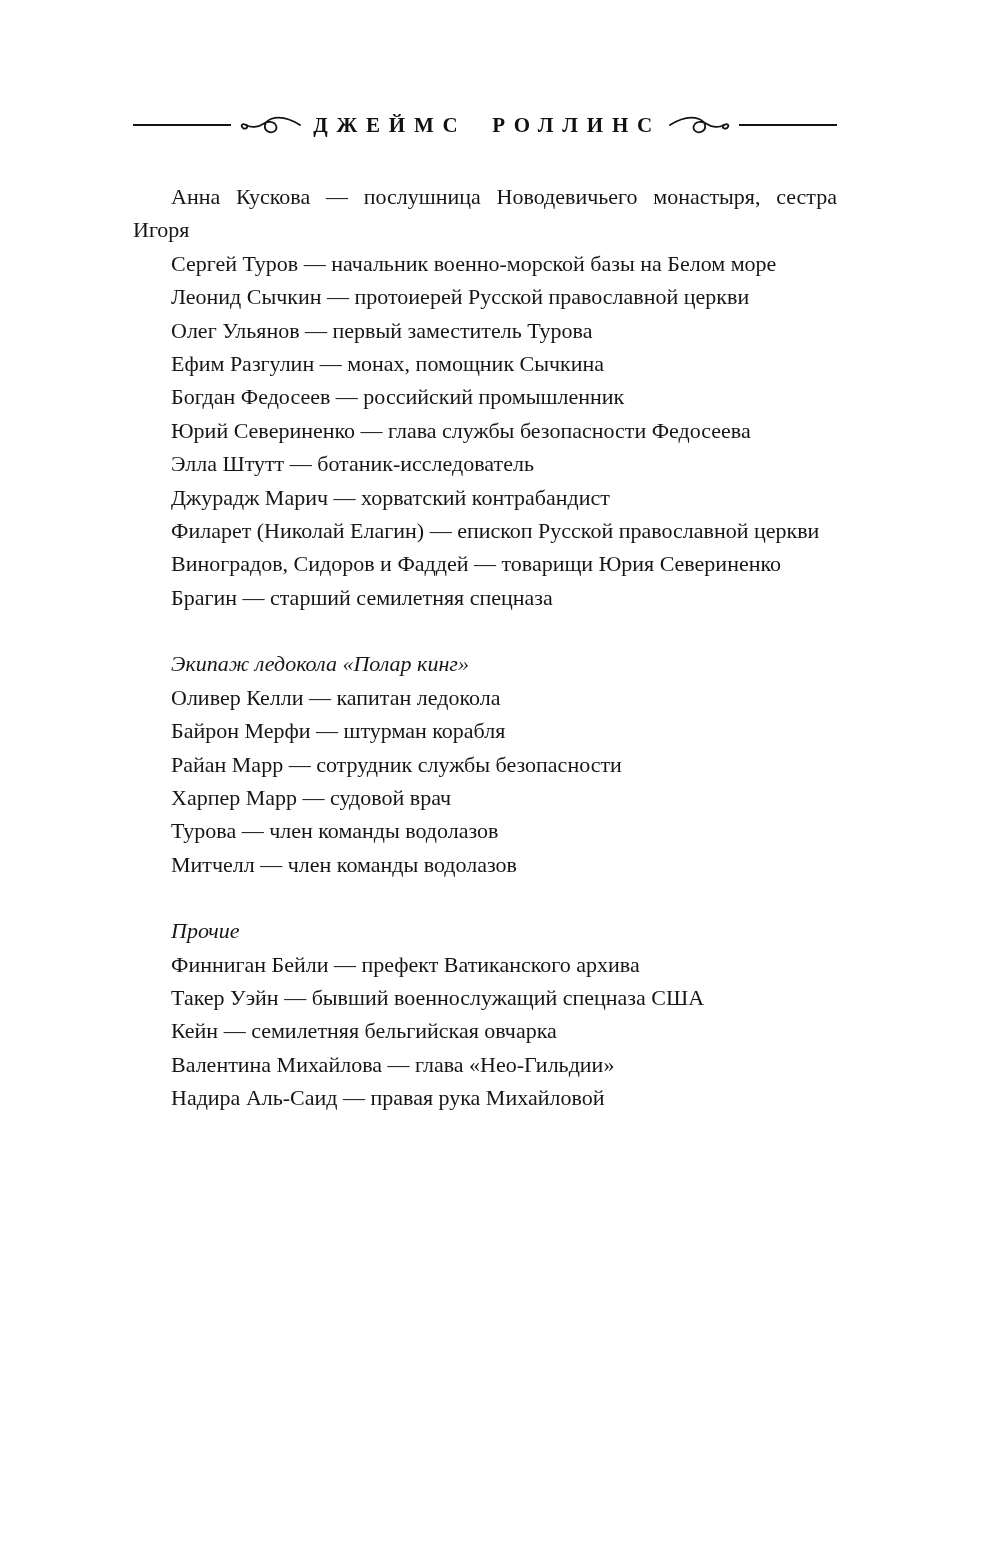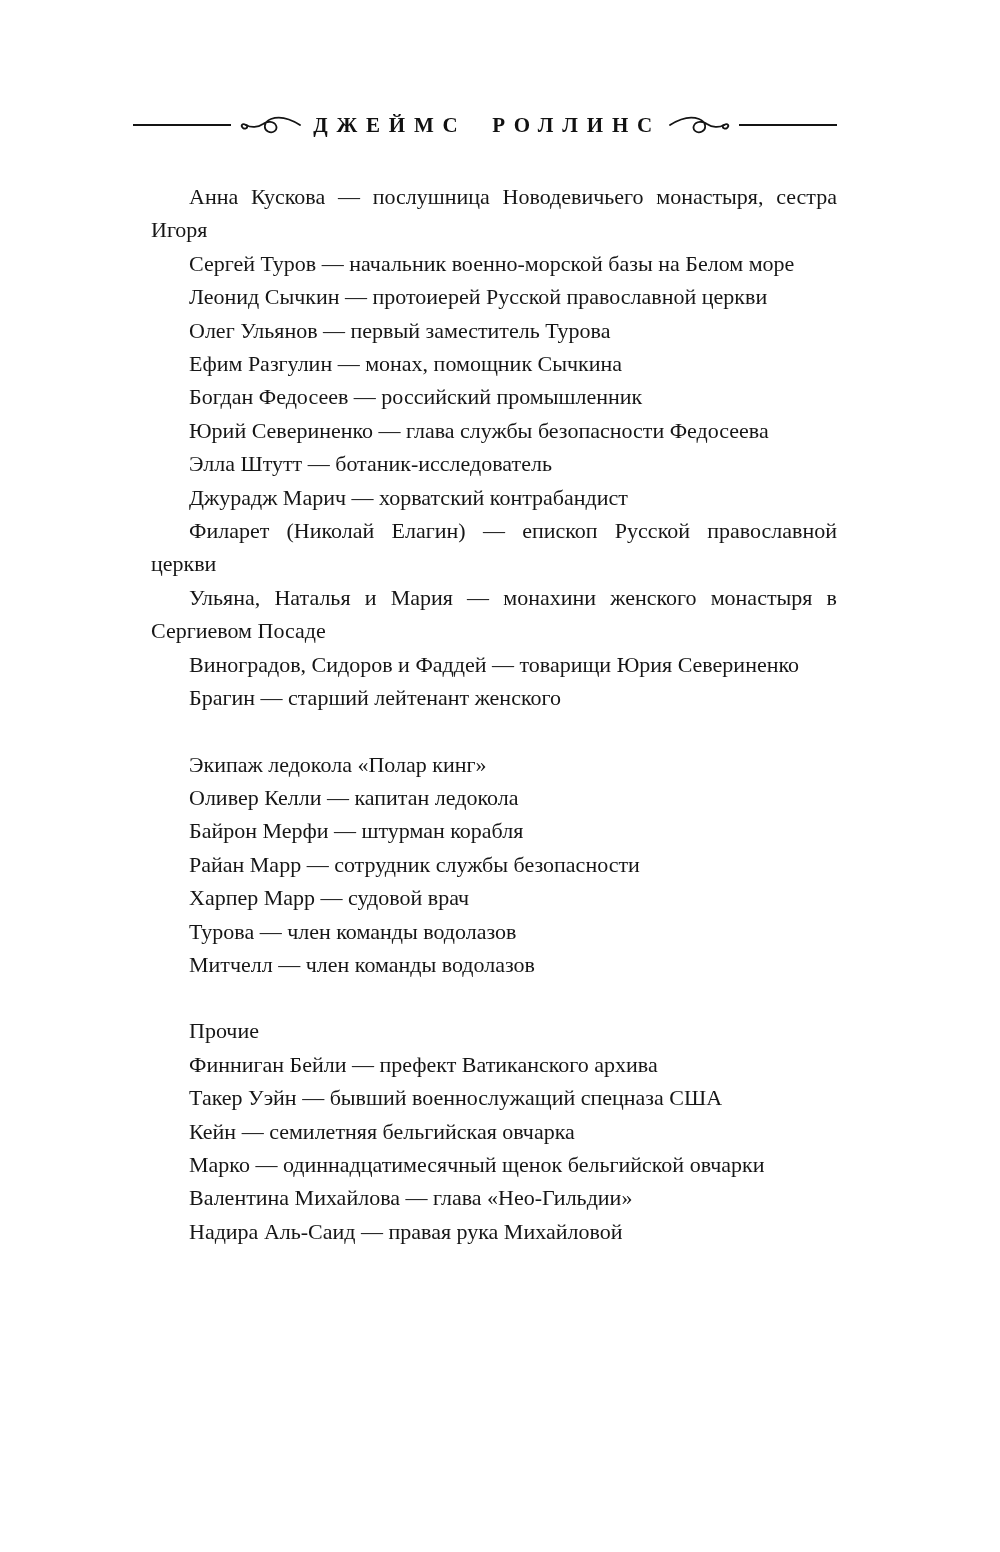--- a/index.html
+++ b/index.html
@@ -46,28 +46,28 @@
     align-items: center;
     flex: 0 0 auto;
   }
   .flourish.mirrored svg { transform: scaleX(-1); }
   
   .content {
     font-size: 22px;
     line-height: 33.4px;
     text-align: justify;
     hyphens: auto;
-    margin-left: 18px;
     -webkit-hyphens: auto;
   }
   .entry, .section-heading {
     margin: 0;
     text-indent: 38px;
   }
   .section-heading {
+    font-style: italic;
   }
   section.spaced {
     margin-top: 33px;
   }
 </style>
 </head>
 <body>
 
 <div class="page">
 
@@ -95,39 +95,37 @@
       <p class="entry">Анна Кускова — послушница Новодевичьего монастыря, сестра Игоря</p>
       <p class="entry">Сергей Туров — начальник военно-морской базы на Белом море</p>
       <p class="entry">Леонид Сычкин — протоиерей Русской православной церкви</p>
       <p class="entry">Олег Ульянов — первый заместитель Турова</p>
       <p class="entry">Ефим Разгулин — монах, помощник Сычкина</p>
       <p class="entry">Богдан Федосеев — российский промышленник</p>
       <p class="entry">Юрий Севериненко — глава службы безопасности Федосеева</p>
       <p class="entry">Элла Штутт — ботаник-исследователь</p>
       <p class="entry">Джурадж Марич — хорватский контрабандист</p>
       <p class="entry">Филарет (Николай Елагин) — епископ Русской православной церкви</p>
-      <p class="entry">Ульяна, Наталья и Мария — монахини женского монастыря в Сергиевом Посаде</p>
       <p class="entry">Виноградов, Сидоров и Фаддей — товарищи Юрия Севериненко</p>
-      <p class="entry">Брагин — старший лейтенант женского</p>
+      <p class="entry">Брагин — старший семилетняя спецназа</p>
     </section>
 
     <section class="spaced">
       <p class="section-heading">Экипаж ледокола «Полар кинг»</p>
       <p class="entry">Оливер Келли — капитан ледокола</p>
       <p class="entry">Байрон Мерфи — штурман корабля</p>
       <p class="entry">Райан Марр — сотрудник службы безопасности</p>
       <p class="entry">Харпер Марр — судовой врач</p>
       <p class="entry">Турова — член команды водолазов</p>
       <p class="entry">Митчелл — член команды водолазов</p>
     </section>
 
     <section class="spaced">
       <p class="section-heading">Прочие</p>
       <p class="entry">Финниган Бейли — префект Ватиканского архива</p>
       <p class="entry">Такер Уэйн — бывший военнослужащий спецназа США</p>
       <p class="entry">Кейн — семилетняя бельгийская овчарка</p>
-      <p class="entry">Марко — одиннадцатимесячный щенок бельгийской овчарки</p>
       <p class="entry">Валентина Михайлова — глава «Нео-Гильдии»</p>
       <p class="entry">Надира Аль-Саид — правая рука Михайловой</p>
     </section>
 
   </div>
 </div>
 
 </body></html>

